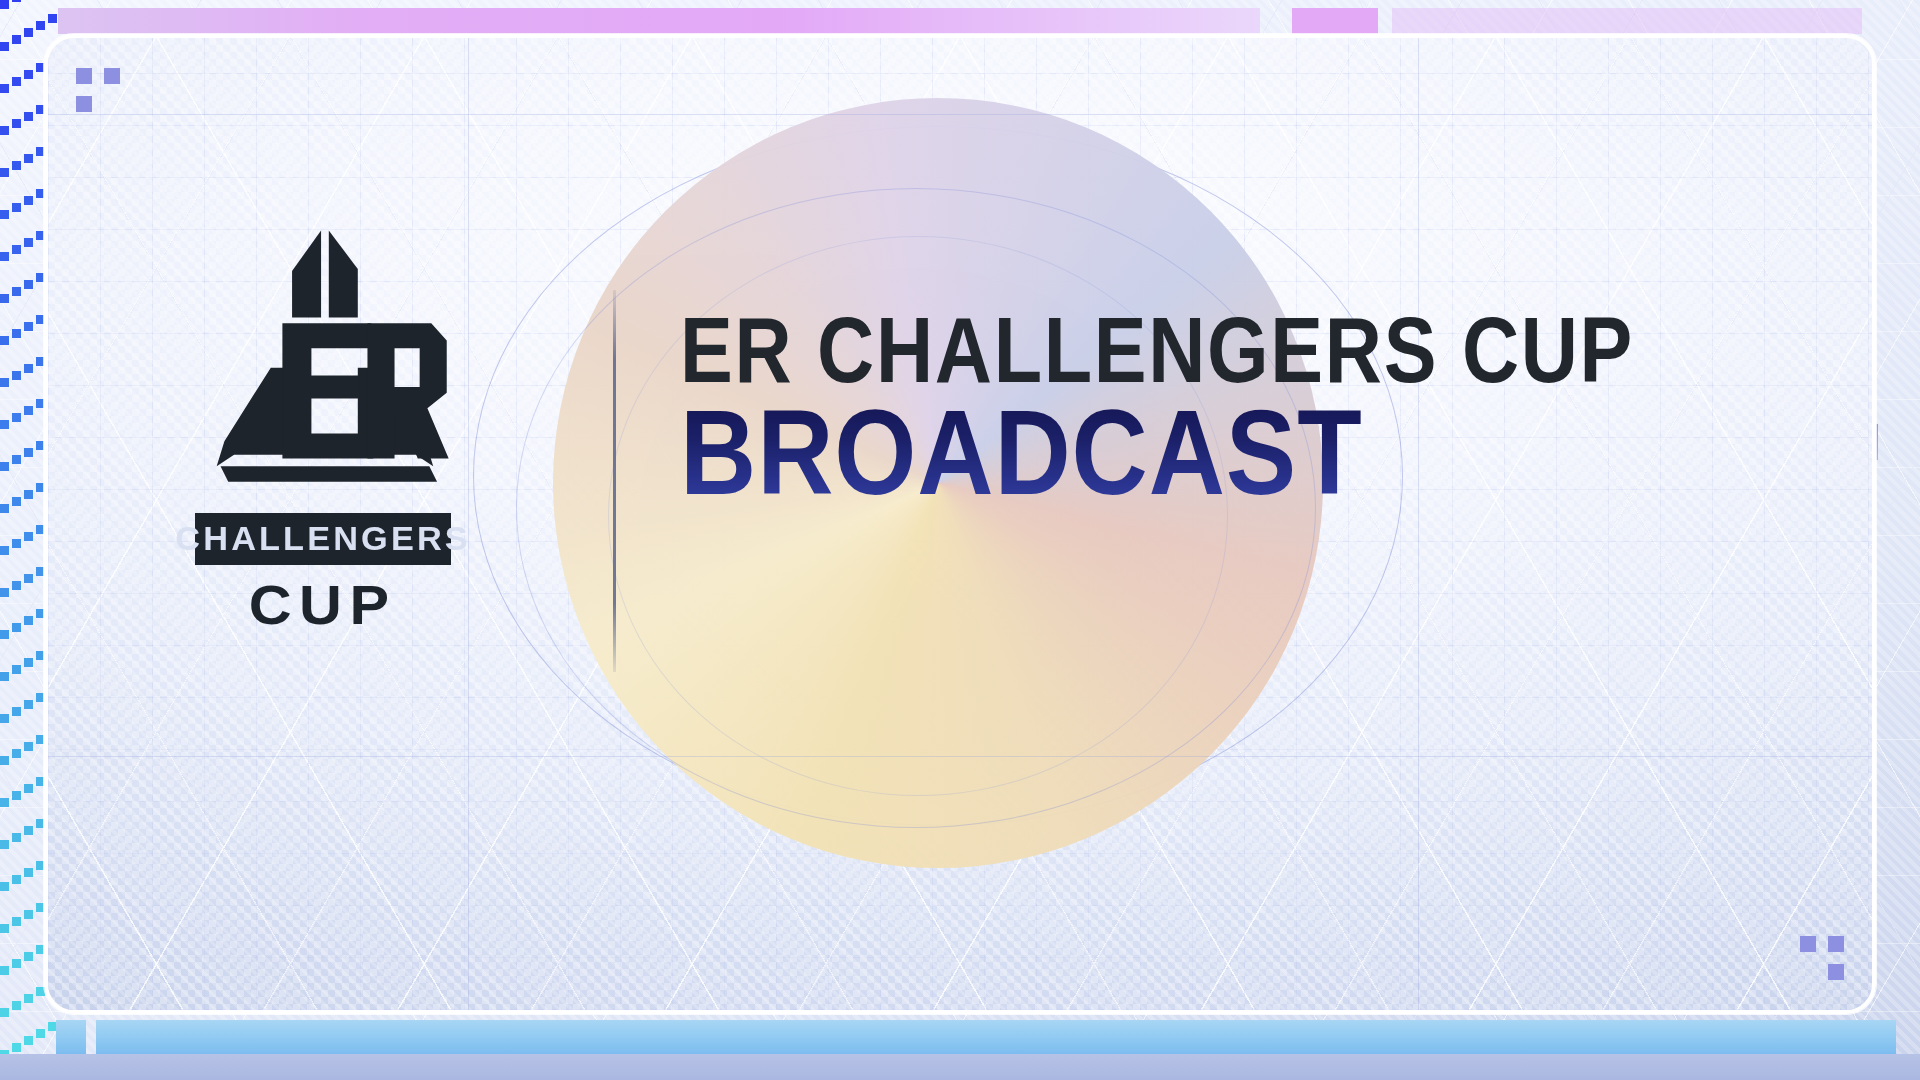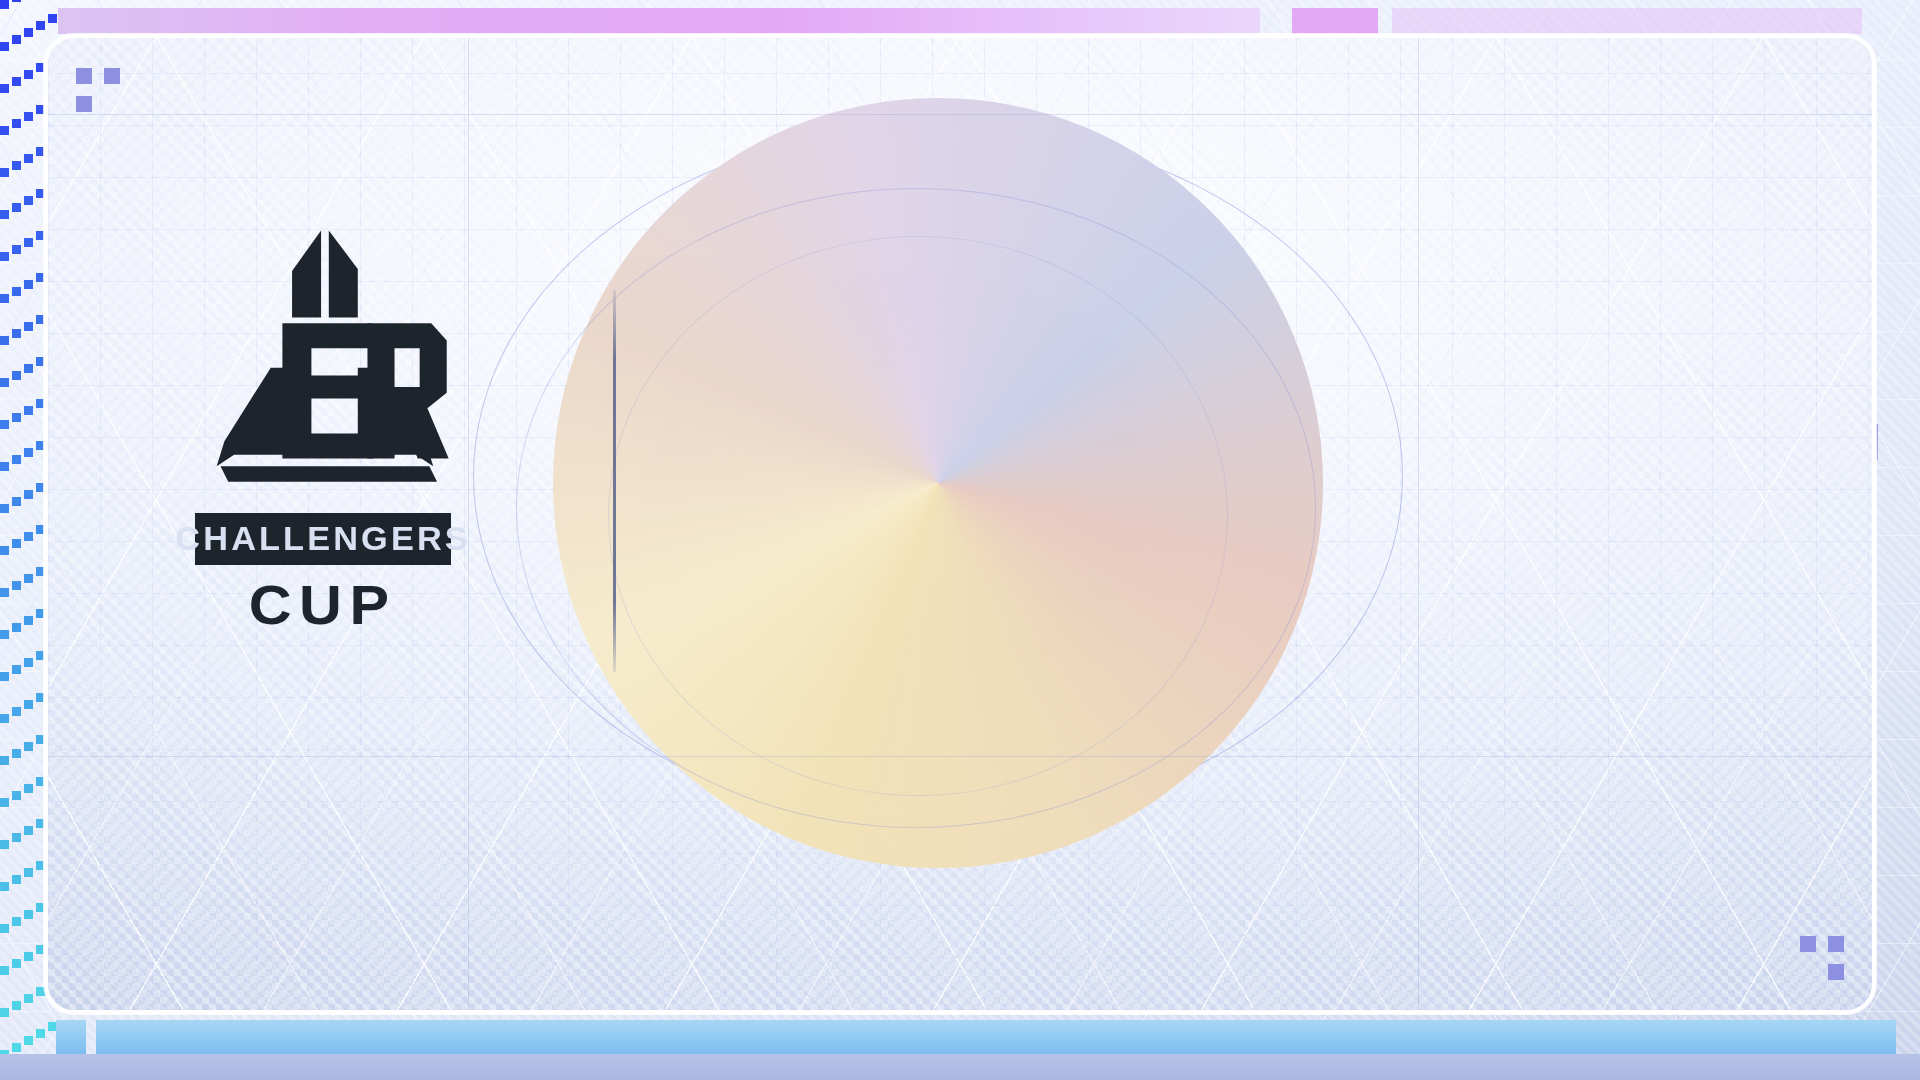--- a/index.html
+++ b/index.html
@@ -539,20 +539,24 @@
 
         <div id="challengers-bar">
           <span>CHALLENGERS</span>
         </div>
 
         <div id="cup-text">CUP</div>
       </div>
 
       <div id="divider"></div>
 
+      <div id="text-block">
+        <div id="title-main">ER CHALLENGERS CUP</div>
+        <div id="title-broadcast">BROADCAST</div>
+      </div>
 
 
     </div>
   </div>
 
   <div class="bottom-bar-wrap">
     <div class="bottom-bar-seg s1"></div>
     <div class="bottom-bar-seg s2"></div>
   </div>
   <div class="bottom-bar-line"></div>

